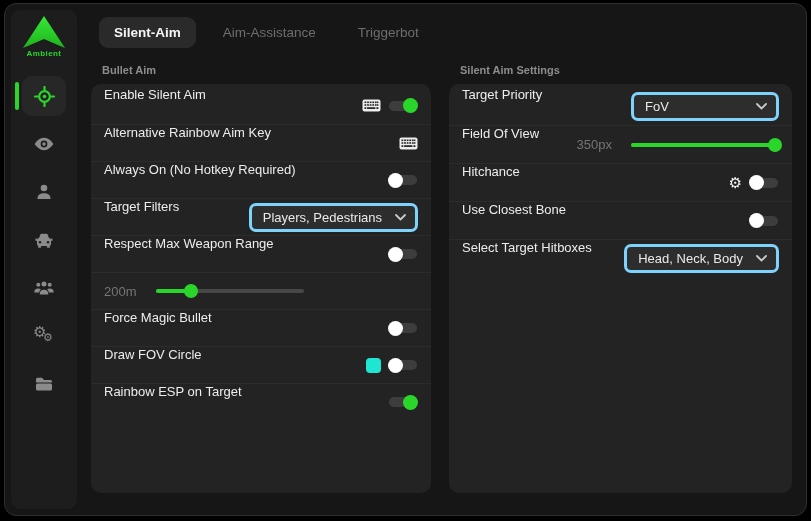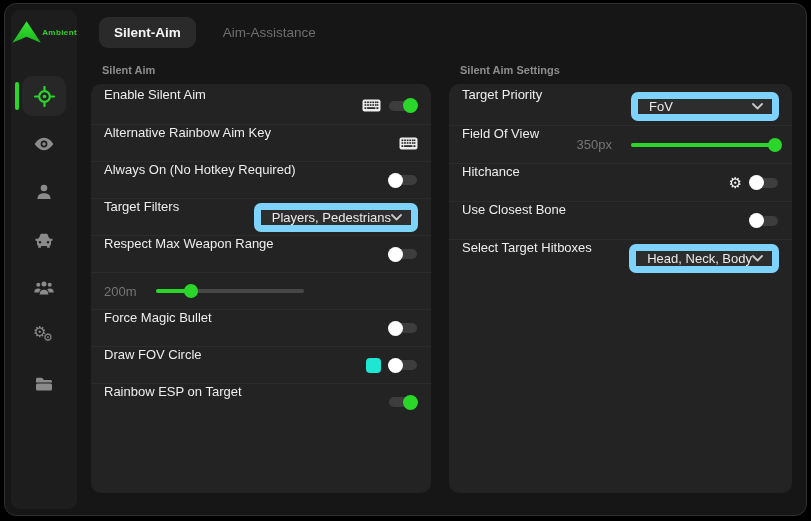--- a/index.html
+++ b/index.html
@@ -13,21 +13,21 @@
   }
   *{box-sizing:border-box;margin:0;padding:0}
   html,body{width:811px;height:521px;background:#000;overflow:hidden;
     font-family:"Liberation Sans",sans-serif}
   .window{position:absolute;left:4px;top:3px;width:803px;height:513px;
     background:var(--bg);border:1px solid #2e2e2e;border-radius:12px;overflow:hidden}
 
   
   .sidebar{position:absolute;left:6px;top:6px;bottom:6px;width:66px;
     background:var(--sidebar);border-radius:9px}
-  .logo{margin-top:5px;display:flex;flex-direction:row;align-items:center}
+  .logo{margin-top:5px;display:flex;flex-direction:column;align-items:center}
   .logo-text{color:var(--green);font-size:8px;font-weight:bold;letter-spacing:.4px;margin-top:0px}
   .nav{position:absolute;top:66px;left:0;right:0;display:flex;flex-direction:column;align-items:center;gap:8px}
   .nav-item{width:44px;height:40px;display:flex;align-items:center;justify-content:center;border-radius:10px;cursor:pointer}
   .nav-item.active{background:#272727}
   .active-bar{position:absolute;left:4px;top:72px;width:4px;height:28px;border-radius:2px;background:var(--green)}
   .gears-glyph{position:relative;width:22px;height:20px;color:var(--icon)}
   .gears-glyph .g1{position:absolute;left:0;top:-2px;font-size:15px;line-height:1}
   .gears-glyph .g2{position:absolute;left:10px;top:6px;font-size:11px;line-height:1}
 
   
@@ -48,22 +48,22 @@
   .row-label{font-size:13px;color:var(--label);flex:1;white-space:nowrap}
   .row-right{display:flex;align-items:center;gap:7px}
 
   
   .toggle{position:relative;width:30px;height:15px;cursor:pointer;flex:none}
   .toggle .track{position:absolute;left:1px;right:1px;top:2.5px;height:10px;border-radius:5px;background:#3d3d3d}
   .toggle .knob{position:absolute;top:0;width:15px;height:15px;border-radius:50%}
   .toggle.off .knob{left:0;background:#fff}
   .toggle.on .knob{right:0;background:var(--green)}
 
-  .select{height:29px;min-width:148px;background:#2d2d2d;border:7px solid #7dd3fc;border-radius:7px;
-    display:flex;align-items:center;justify-content:space-between;gap:0;
+  .select{height:29px;min-width:148px;background:#2d2d2d;border:3px solid #7dd3fc;border-radius:7px;
+    display:flex;align-items:center;justify-content:space-between;gap:13px;
     padding:0 9px 0 11px;color:#eaeaea;font-size:13px;cursor:pointer;white-space:nowrap}
 
   .slider{position:relative;width:148px;height:14px;flex:none;cursor:pointer}
   .slider .track{position:absolute;left:0;right:0;top:5px;height:4px;border-radius:2px;background:#474747}
   .slider .fill{position:absolute;left:0;top:5px;height:4px;border-radius:2px;background:var(--green)}
   .slider .knob{position:absolute;right:-7px;top:-5px;width:14px;height:14px;border-radius:50%;background:var(--green)}
   .slider-value{font-size:13px;color:var(--muted);margin-right:12px}
 
   .swatch{width:15px;height:15px;border-radius:4px;cursor:pointer;flex:none}
   .gear-glyph{color:#f2f2f2;font-size:15px;line-height:1;cursor:pointer}
@@ -148,26 +148,27 @@
           <rect x="2" y="7.4" width="16" height="7" rx="1.5" fill="#8b8b8b"></rect>
         </svg>
       </div>
     </div>
   </div>
 
   <div class="main">
     <div class="topbar">
       <div class="tab active">Silent-Aim</div>
       <div class="tab">Aim-Assistance</div>
+      <div class="tab">Triggerbot</div>
     </div>
 
     <div class="content">
 
       <div class="panel-left">
-        <div class="panel-title">Silent Aim</div>
+        <div class="panel-title">Bullet Aim</div>
         <div class="card">
 
           <div class="row">
             <span class="row-label">Enable Silent Aim</span>
             <span class="row-right">
               <span class="kbd">
                 <svg width="19" height="13" viewBox="0 0 19 13">
                     <rect x="0.5" y="0.5" width="18" height="12" rx="2" fill="#ededed"></rect>
                     <g fill="#2a2a2a">
                       <rect x="2.5" y="2.5" width="1.8" height="1.6"></rect>

